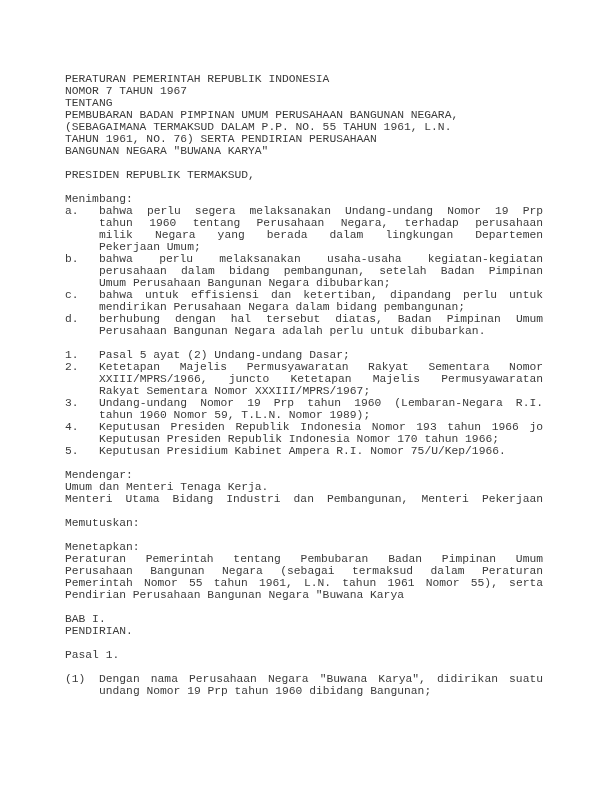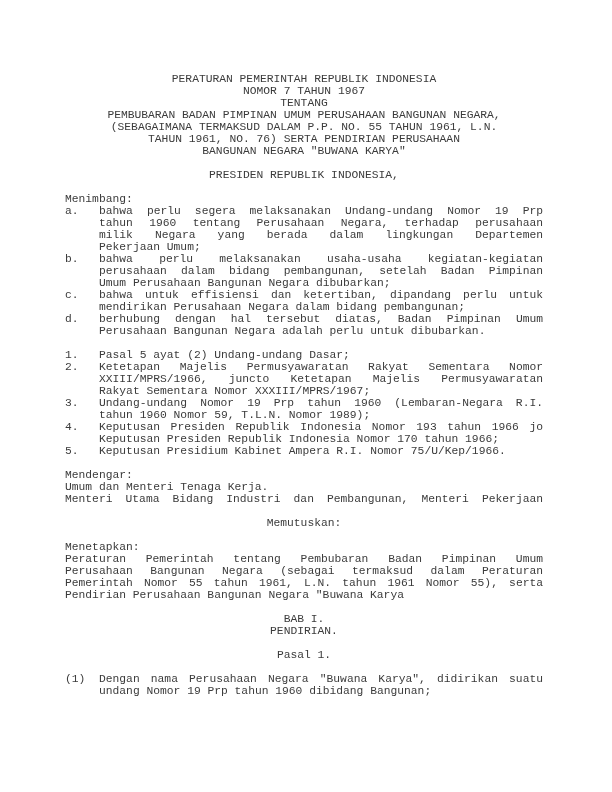--- a/index.html
+++ b/index.html
@@ -14,39 +14,39 @@
     position: absolute;
     left: 65px;
     top: 73px;
     width: 478px;
     color: #3b3b3b;
     font-family: "Liberation Mono", "DejaVu Sans Mono", monospace;
     font-size: 11.3px;
     line-height: 12px;
   }
   .ln { height: 12px; white-space: normal; }
-  .ln.c { text-align: center; }
+  .ln.c { }
   .ln.j { text-align: justify; text-align-last: justify; }
   .ln.ind { padding-left: 34px; position: relative; box-sizing: border-box; }
   .marker { position: absolute; left: 0; top: 0; }
 </style>
 </head>
 <body>
 
 <div class="page">
   <div class="doc" id="doc">
       <div class="ln c"><span class="txt">PERATURAN PEMERINTAH REPUBLIK INDONESIA</span></div>
       <div class="ln c"><span class="txt">NOMOR 7 TAHUN 1967</span></div>
       <div class="ln c"><span class="txt">TENTANG</span></div>
       <div class="ln c"><span class="txt">PEMBUBARAN BADAN PIMPINAN UMUM PERUSAHAAN BANGUNAN NEGARA,</span></div>
       <div class="ln c"><span class="txt">(SEBAGAIMANA TERMAKSUD DALAM P.P. NO. 55 TAHUN 1961, L.N.</span></div>
       <div class="ln c"><span class="txt">TAHUN 1961, NO. 76) SERTA PENDIRIAN PERUSAHAAN</span></div>
       <div class="ln c"><span class="txt">BANGUNAN NEGARA "BUWANA KARYA"</span></div>
       <div class="ln e"></div>
-      <div class="ln c"><span class="txt">PRESIDEN REPUBLIK INDONESIA,</span></div>
+      <div class="ln c"><span class="txt">PRESIDEN REPUBLIK TERMAKSUD,</span></div>
       <div class="ln e"></div>
       <div class="ln"><span class="txt">Menimbang:</span></div>
       <div class="ln ind j"><span class="marker">a.</span><span class="txt">bahwa perlu segera melaksanakan Undang-undang Nomor 19 Prp</span></div>
       <div class="ln ind j"><span class="txt">tahun 1960 tentang Perusahaan Negara, terhadap perusahaan</span></div>
       <div class="ln ind j"><span class="txt">milik Negara yang berada dalam lingkungan Departemen</span></div>
       <div class="ln ind"><span class="txt">Pekerjaan Umum;</span></div>
       <div class="ln ind j"><span class="marker">b.</span><span class="txt">bahwa perlu melaksanakan usaha-usaha kegiatan-kegiatan</span></div>
       <div class="ln ind j"><span class="txt">perusahaan dalam bidang pembangunan, setelah Badan Pimpinan</span></div>
       <div class="ln ind"><span class="txt">Umum Perusahaan Bangunan Negara dibubarkan;</span></div>
       <div class="ln ind j"><span class="marker">c.</span><span class="txt">bahwa untuk effisiensi dan ketertiban, dipandang perlu untuk</span></div>

